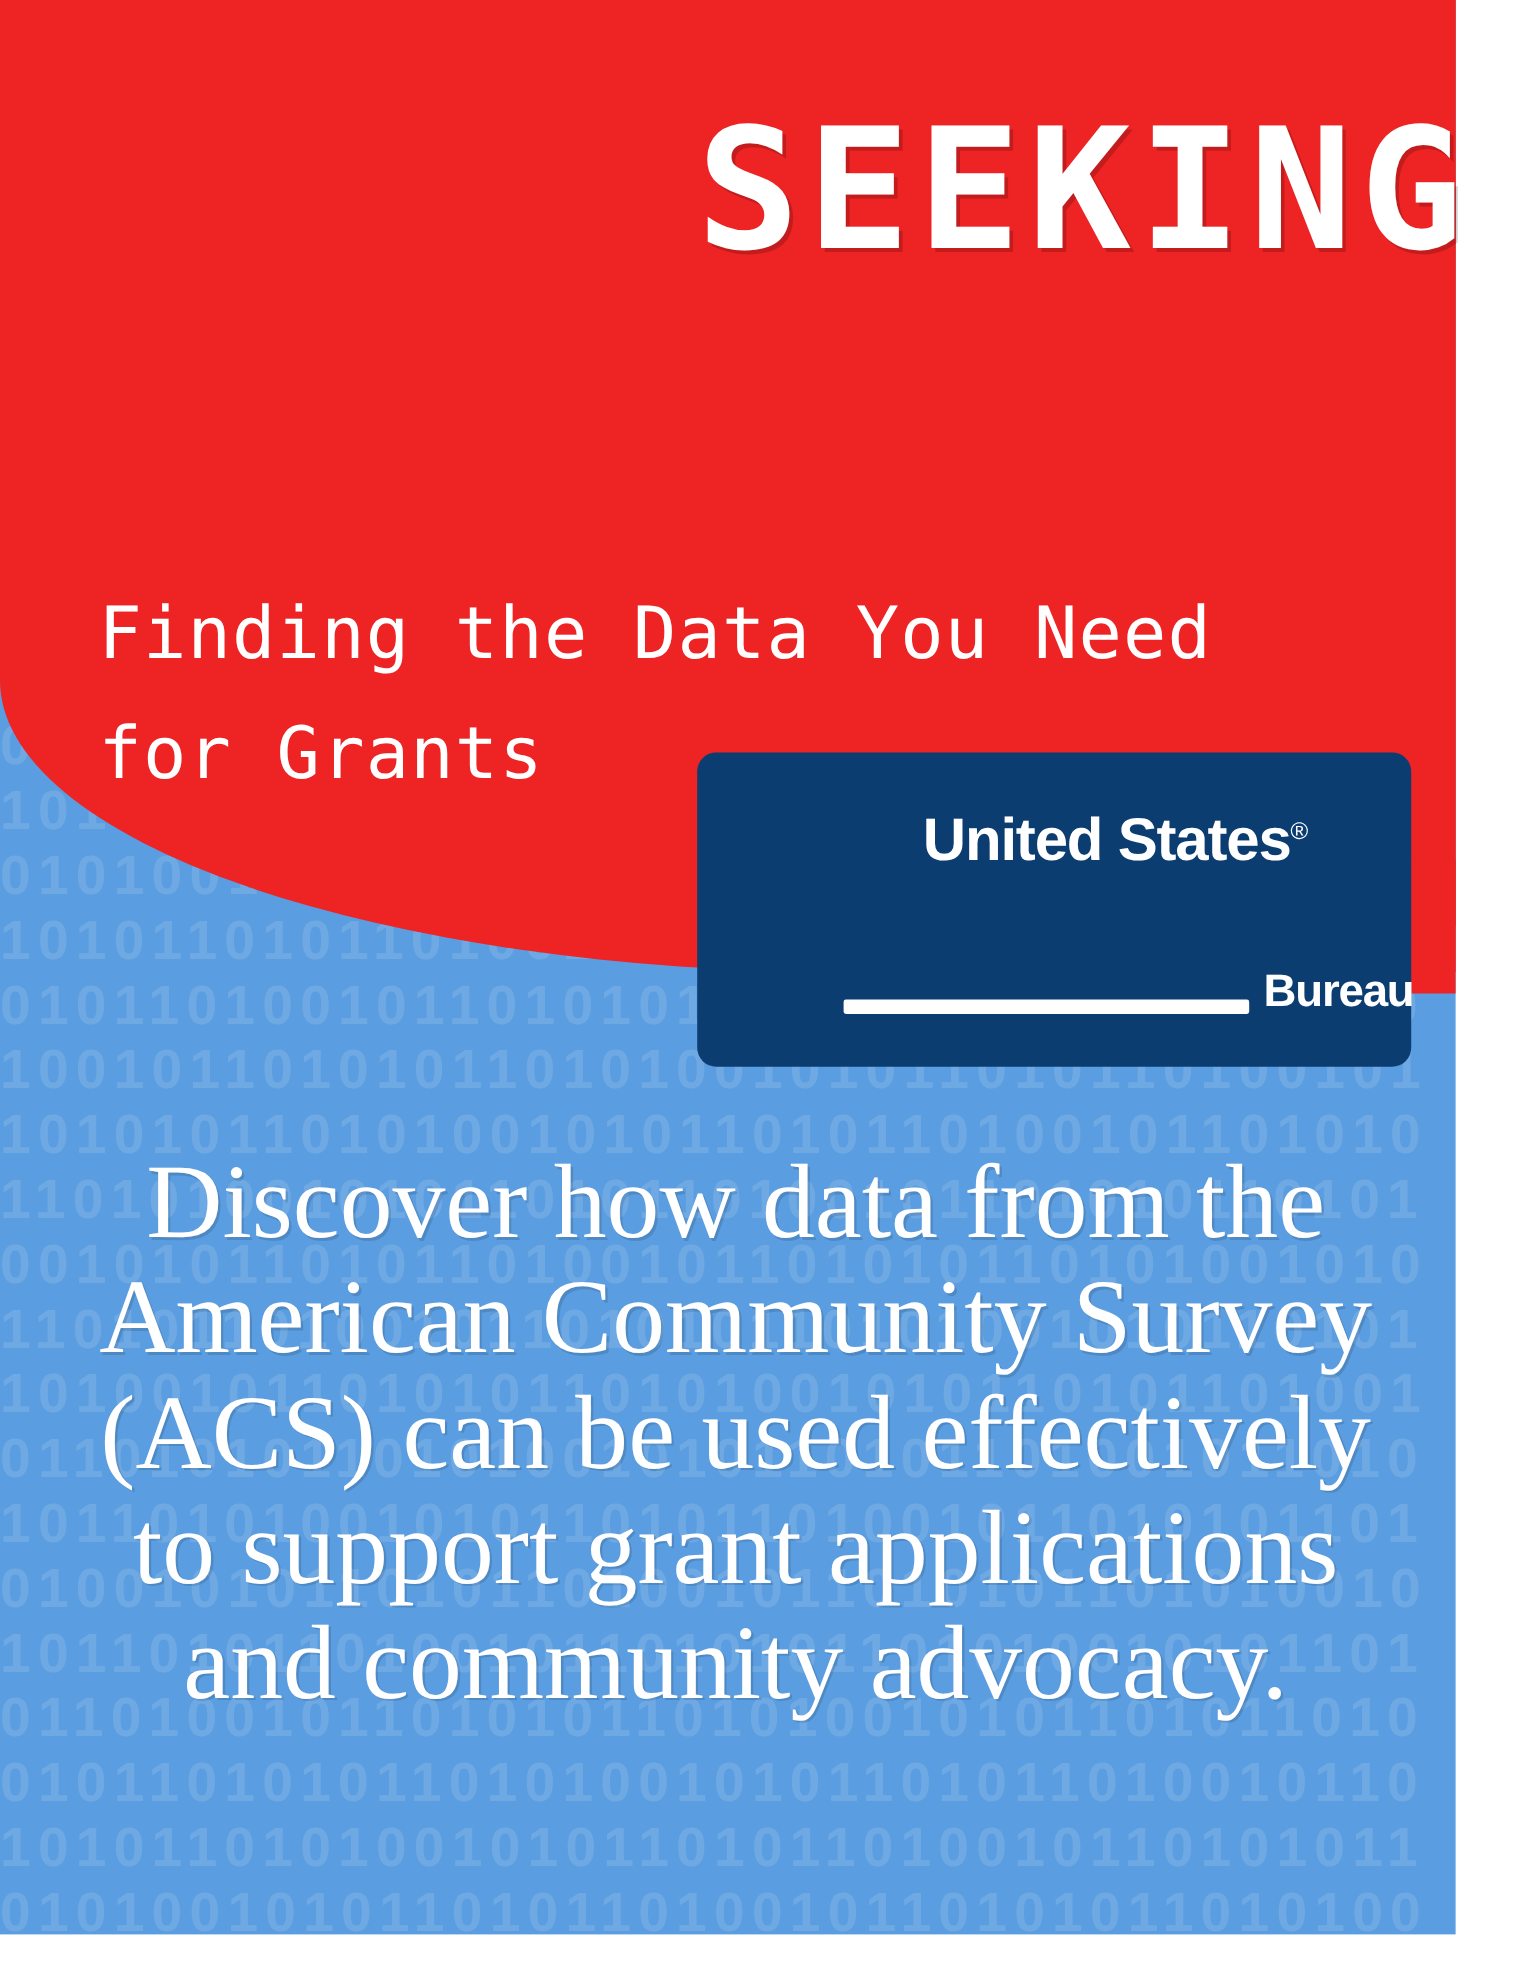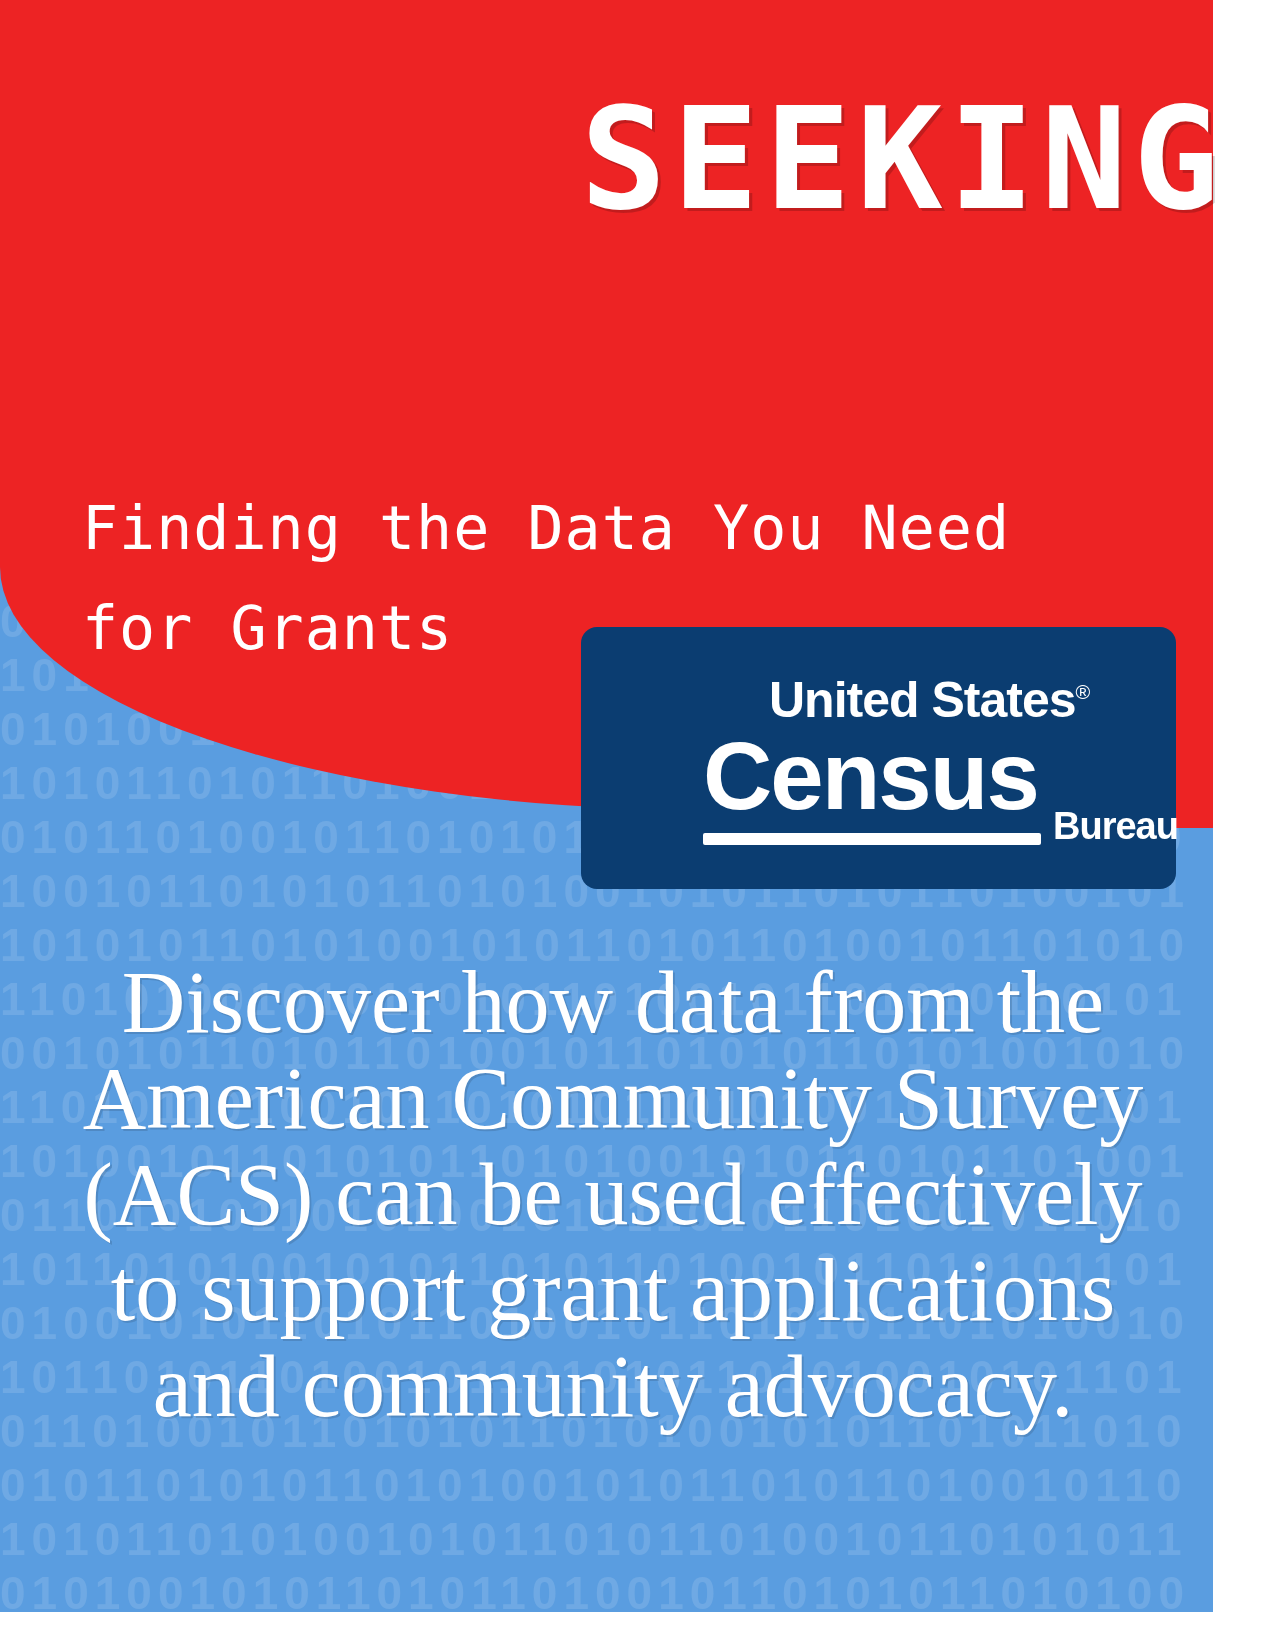--- a/index.html
+++ b/index.html
@@ -218,21 +218,20 @@
 
   <div class="headline">
     <span class="l1 headline-shadow">SEEKING</span>
   </div>
 
   <div class="subtitle">Finding the Data You Need for Grants</div>
 
   <div class="logo-box">
     <div class="logo-inner">
       <div class="logo-us"><span>United States</span><sup>®</sup></div>
-      <div class="logo-census">Census</div>
       <div class="logo-rule"></div>
       <div class="logo-bureau">Bureau</div>
     </div>
   </div>
 
   <div class="body-copy">Discover how data from the American Community Survey (ACS) can be used effectively to support grant applications and community advocacy.</div>
 
 </div>
 
 </body></html>

